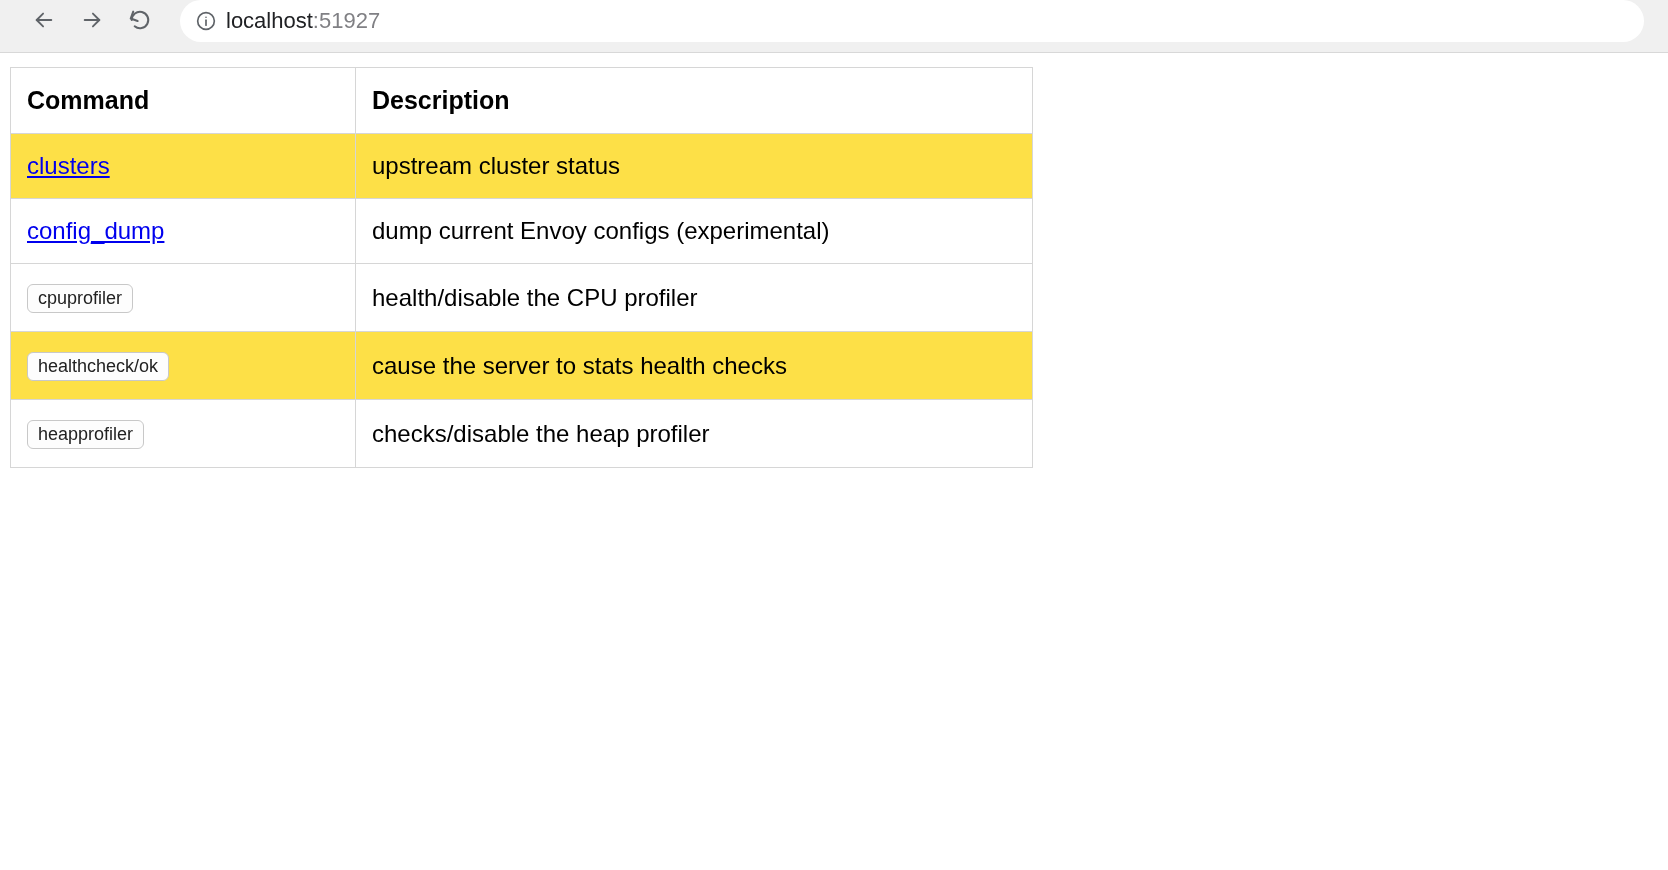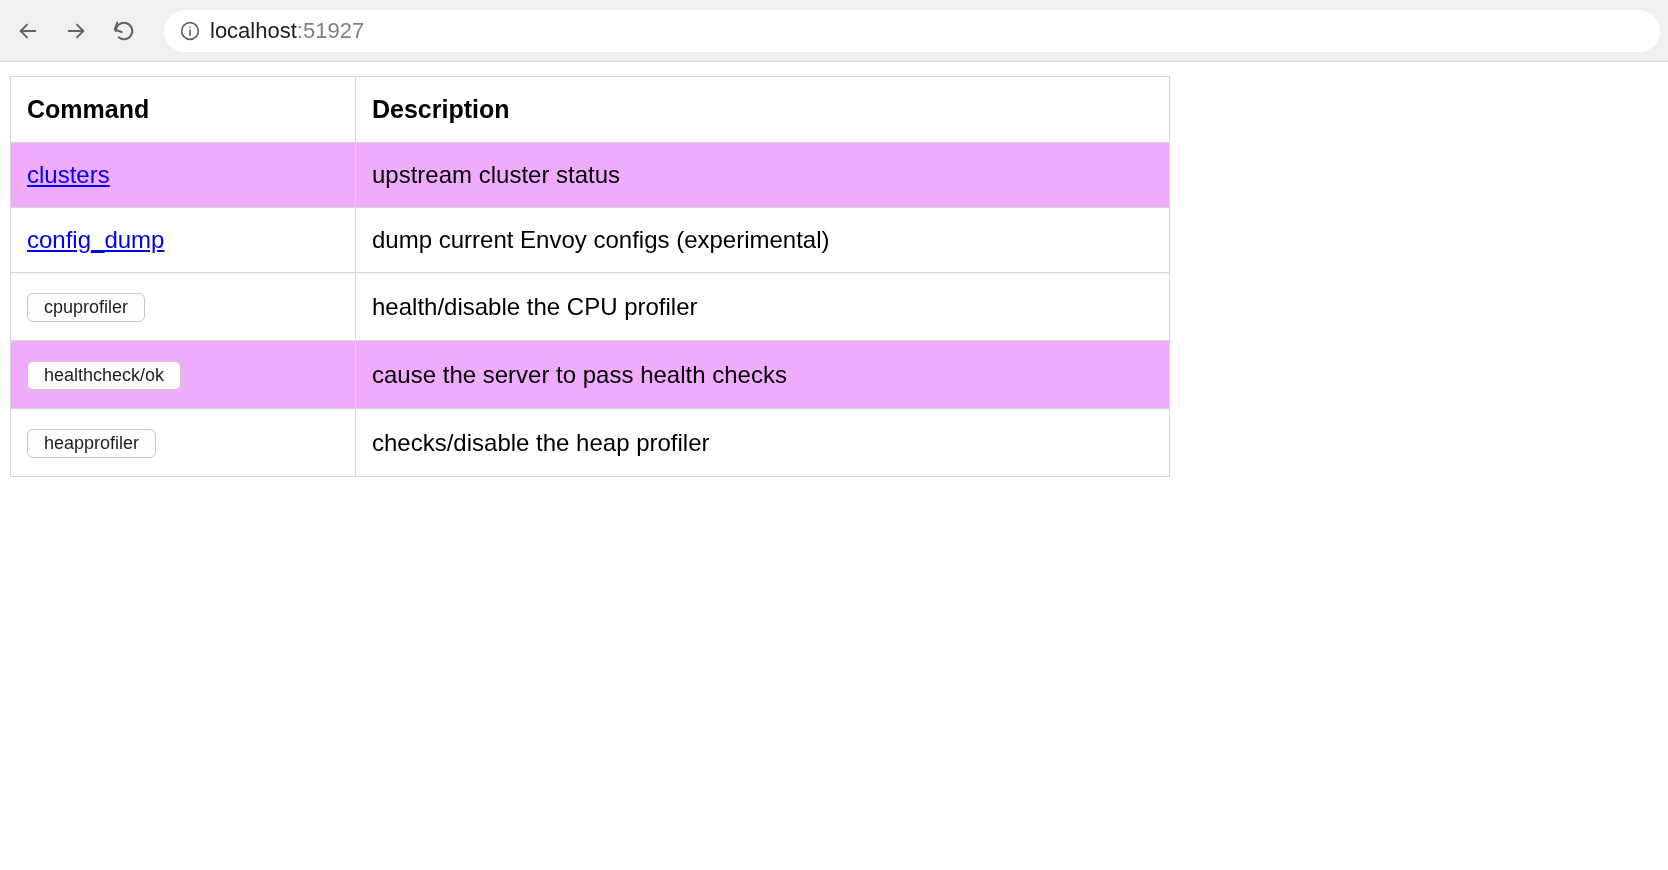--- a/index.html
+++ b/index.html
@@ -1,31 +1,31 @@
 <!DOCTYPE html>
 <html><head>
 <meta charset="utf-8">
 <style>
   * { box-sizing: border-box; margin: 0; padding: 0; }
   html, body { width: 1668px; height: 870px; font-family: -apple-system, BlinkMacSystemFont, "Segoe UI", Helvetica, Arial, sans-serif; background: #ffffff; }
-  .browser-chrome { height: 62px; background: #f0f0f0; border-bottom: 1px solid #d8d8d8; display: flex; align-items: center; padding: 0 8px; gap: 8px; }
+  .browser-chrome { height: 53px; background: #f0f0f0; border-bottom: 1px solid #d8d8d8; display: flex; padding: 0 24px; gap: 8px; }
   .nav-btn { width: 40px; height: 40px; display: flex; align-items: center; justify-content: center; color: #5f6368; background: transparent; border: none; }
   .nav-btn svg { width: 22px; height: 22px; }
   .address-bar { flex: 1; height: 42px; background: #ffffff; border-radius: 21px; display: flex; align-items: center; padding: 0 16px; gap: 10px; margin-left: 12px; }
   .info-icon { width: 20px; height: 20px; color: #5f6368; flex-shrink: 0; }
   .url-text { font-size: 22px; color: #202124; white-space: nowrap; }
   .url-port { color: #808084; }
   .content-area { padding: 14px 10px; }
-  table.cmd-table { border-collapse: collapse; width: 1160px; font-size: 24px; }
+  table.cmd-table { border-collapse: collapse; width: 1023px; font-size: 24px; }
   table.cmd-table th, table.cmd-table td { border: 1px solid #d6d6d6; padding: 18px 16px; text-align: left; vertical-align: middle; }
   table.cmd-table th { font-weight: 700; background: #ffffff; font-size: 25px; }
   table.cmd-table th:first-child, table.cmd-table td:first-child { width: 345px; }
-  table.cmd-table tbody tr.stripe { background: #f0abfc; }
+  table.cmd-table tbody tr.stripe { background: #fde047; }
   a.cmd-link { color: #0000ee; text-decoration: underline; }
-  button.cmd-button { font-size: 18px; font-family: inherit; padding: 3px 16px; background: #fdfdfd; color: #222; border: 1px solid #c8c8c8; border-radius: 6px; cursor: pointer; }
+  button.cmd-button { font-size: 18px; font-family: inherit; padding: 3px 10px; background: #fdfdfd; color: #222; border: 1px solid #c8c8c8; border-radius: 6px; cursor: pointer; }
 </style>
 </head>
 <body>
 
 <div class="browser-chrome">
   <button class="nav-btn">
     <svg viewBox="0 0 24 24" fill="none" stroke="currentColor" stroke-width="2" stroke-linecap="round" stroke-linejoin="round">
         <line x1="20" y1="12" x2="4" y2="12"></line>
         <polyline points="11 5 4 12 11 19"></polyline>
       </svg>
@@ -68,21 +68,21 @@
         <tr>
           <td><a class="cmd-link" href="#">config_dump</a></td>
           <td>dump current Envoy configs (experimental)</td>
         </tr>
         <tr>
           <td><button class="cmd-button">cpuprofiler</button></td>
           <td>health/disable the CPU profiler</td>
         </tr>
         <tr class="stripe">
           <td><button class="cmd-button">healthcheck/ok</button></td>
-          <td>cause the server to pass health checks</td>
+          <td>cause the server to stats health checks</td>
         </tr>
         <tr>
           <td><button class="cmd-button">heapprofiler</button></td>
           <td>checks/disable the heap profiler</td>
         </tr>
       </tbody>
   </table>
 </div>
 
 </body></html>

